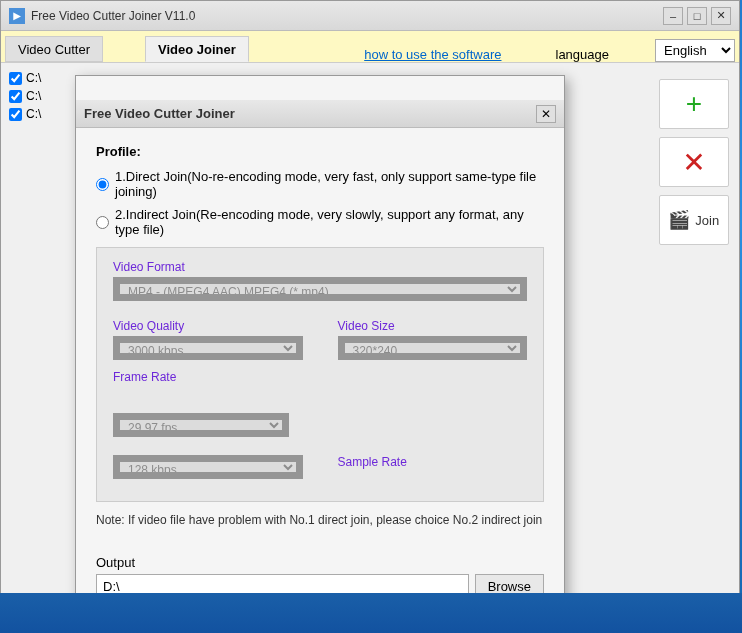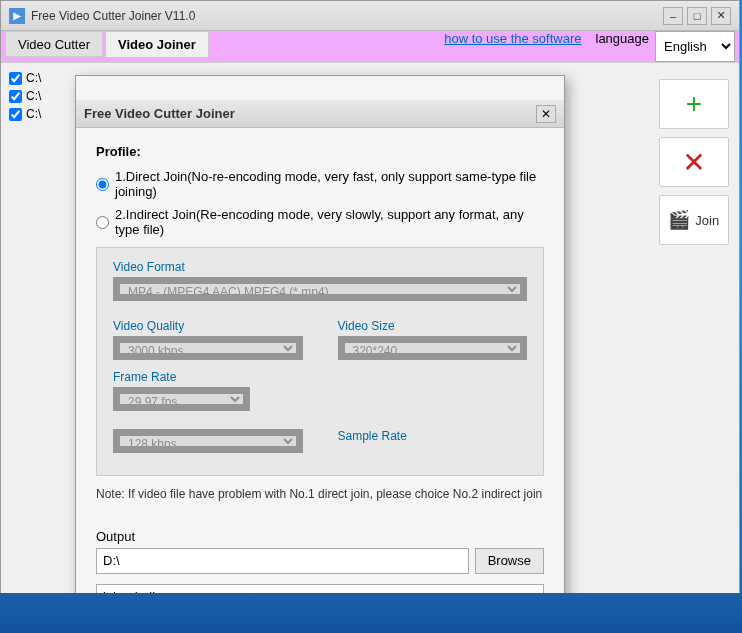--- a/index.html
+++ b/index.html
@@ -53,24 +53,26 @@
       background: #e0e0e0;
       display: flex; align-items: center; justify-content: center;
       font-size: 11px; cursor: pointer;
       color: #333;
     }
     .tb-btn.close { background: #e0e0e0; }
 
     
     .tab-bar {
       display: flex;
+      align-items: flex-end;
       height: 32px;
-      background: #f0abfc;
+      background: #fef9c3;
       border-bottom: 1px solid #ccc;
       padding: 0 4px;
+      gap: 40px;
     }
     .tab {
       padding: 5px 12px;
       font-size: 13px;
       border: 1px solid #ccc;
       background: #e0e0e0;
       cursor: pointer;
       margin-right: 2px;
       height: 26px;
       display: flex; align-items: center;
@@ -216,21 +218,21 @@
       border: 1px solid #ccc;
       padding: 12px 16px;
       margin: 10px 0;
     }
 
     .form-row {
       margin-bottom: 10px;
     }
     .form-label {
       font-size: 12px;
-      color: #0369a1;
+      color: #6d28d9;
       margin-bottom: 3px;
     }
     .form-row-inline {
       display: flex;
       gap: 35px;
       margin-bottom: 10px;
       margin-top: 18px;
     }
     .form-group {
       flex: 1;
@@ -425,21 +427,21 @@
         <div class="form-group">
           <div class="form-label">Video Size</div>
           <select class="form-select" disabled="">
             <option>320*240</option>
           </select>
         </div>
       </div>
 
       <div class="form-row">
         <div class="form-label">Frame Rate</div>
-        <select class="form-select" disabled="" style="width:137px;">
+        <select class="form-select" disabled="" style="width:176px;margin-top:26px;">
           <option>29.97 fps</option>
         </select>
       </div>
 
       <div class="form-row-inline">
         <div class="form-group">
           <select class="form-select" disabled="">
             <option>128 kbps</option>
           </select>
         </div>

